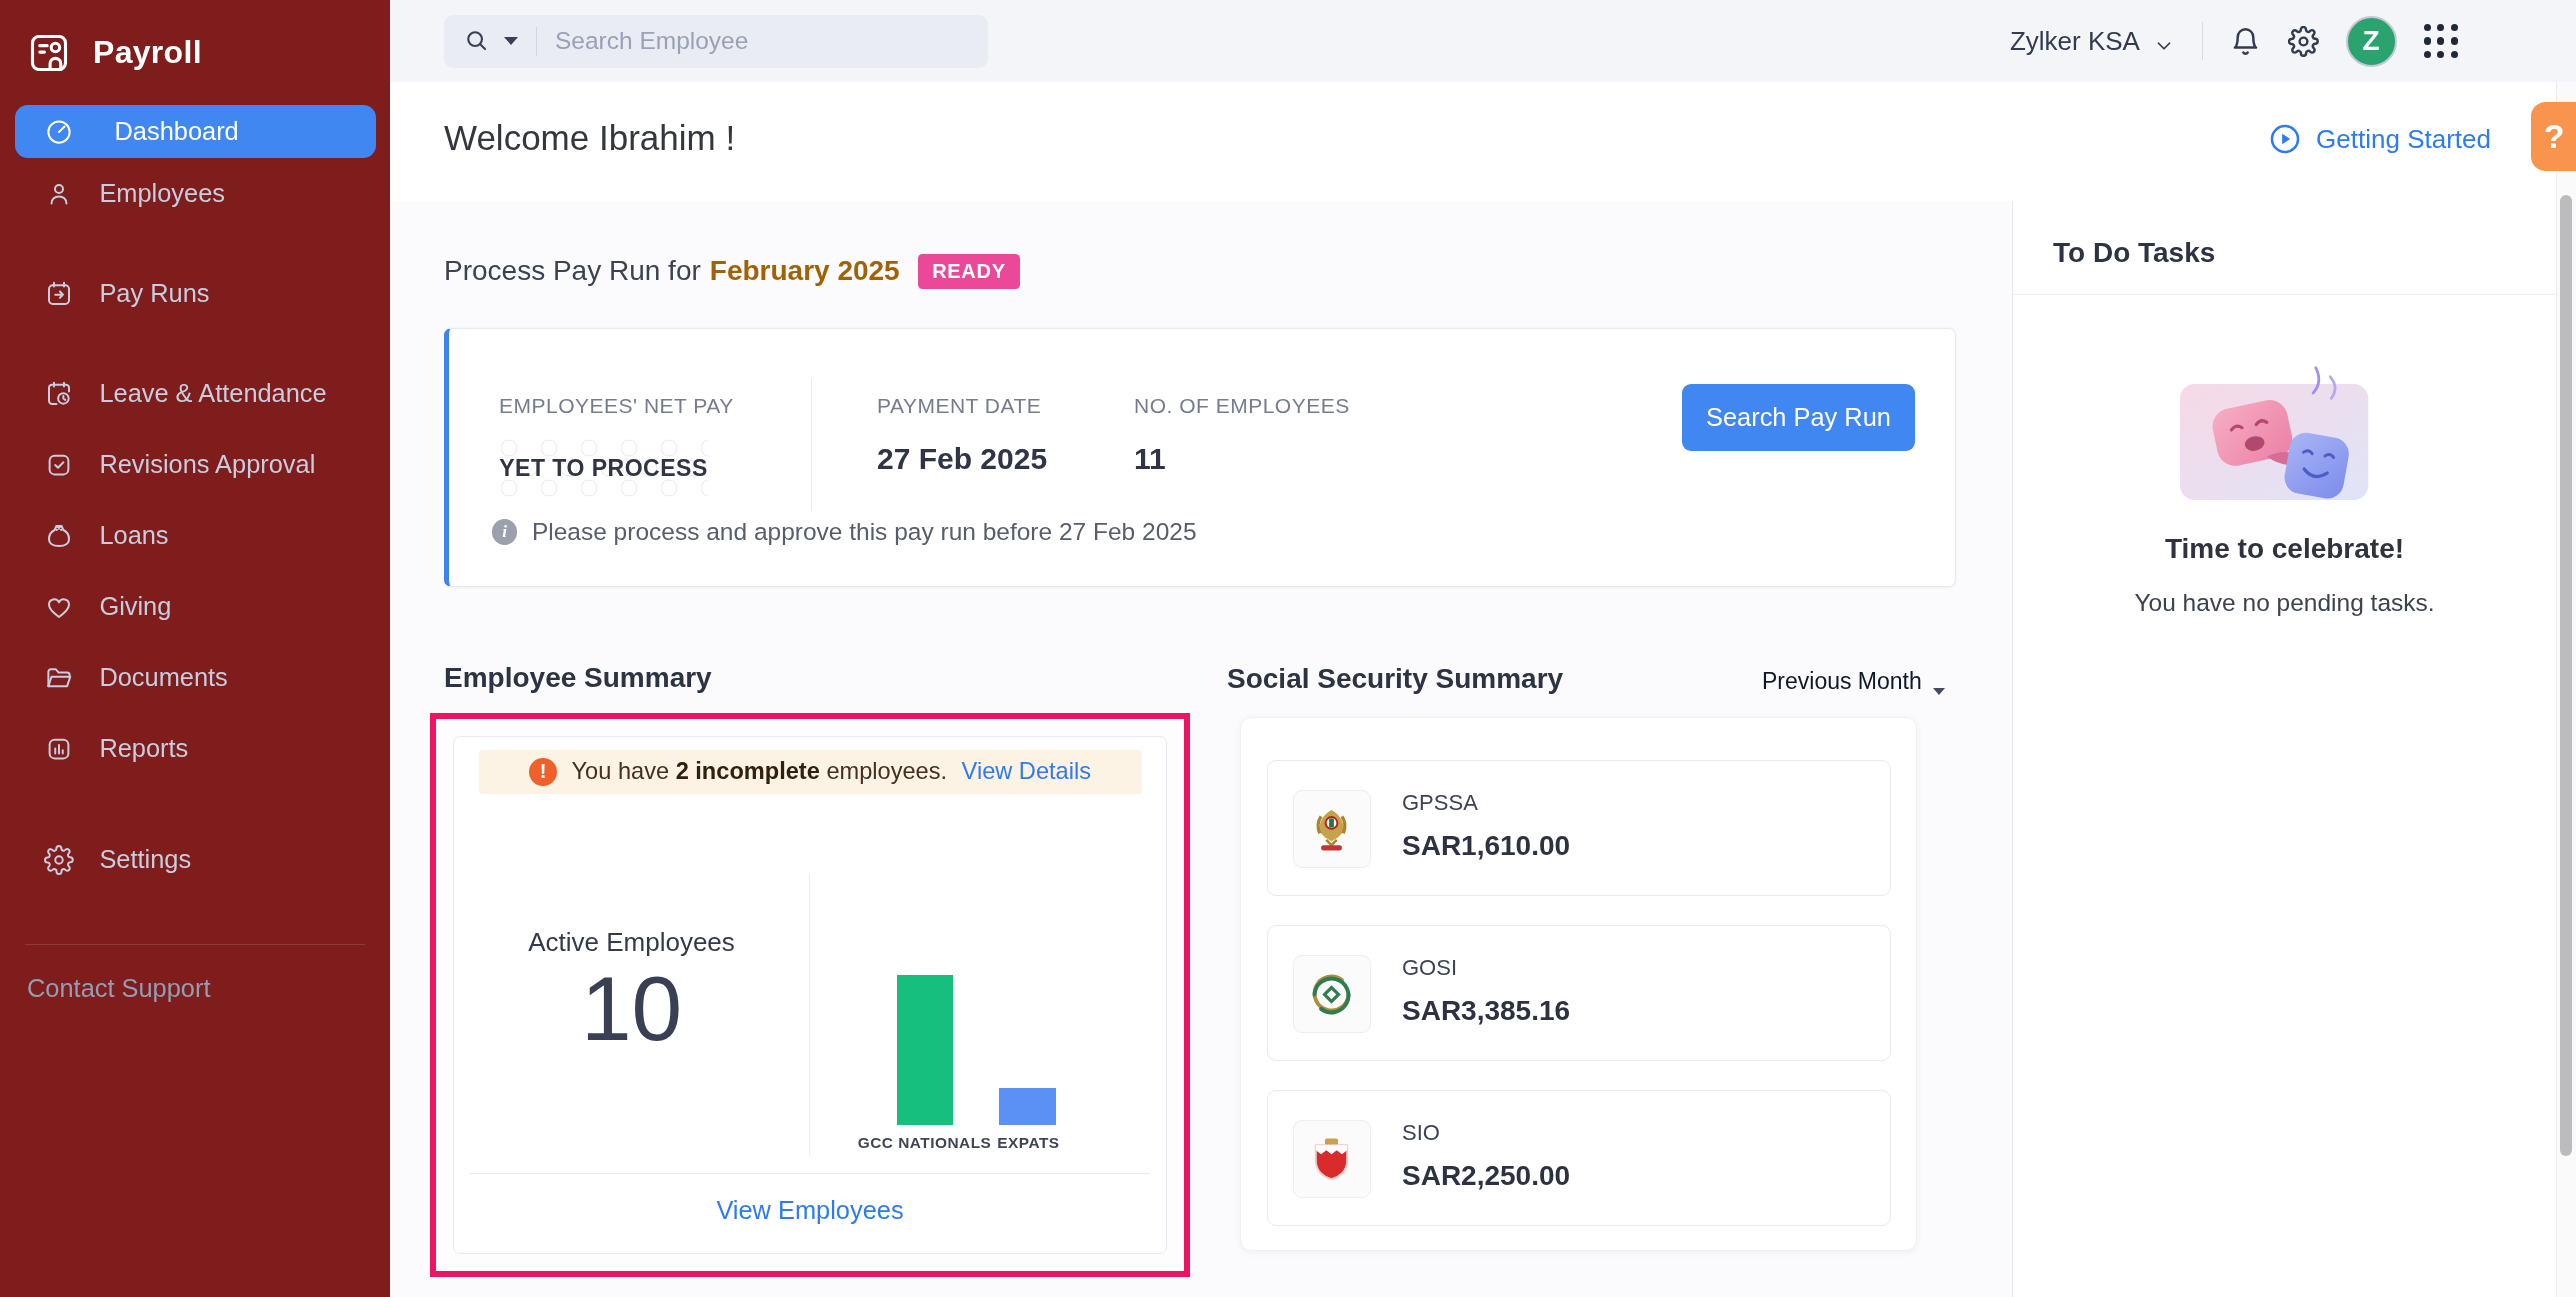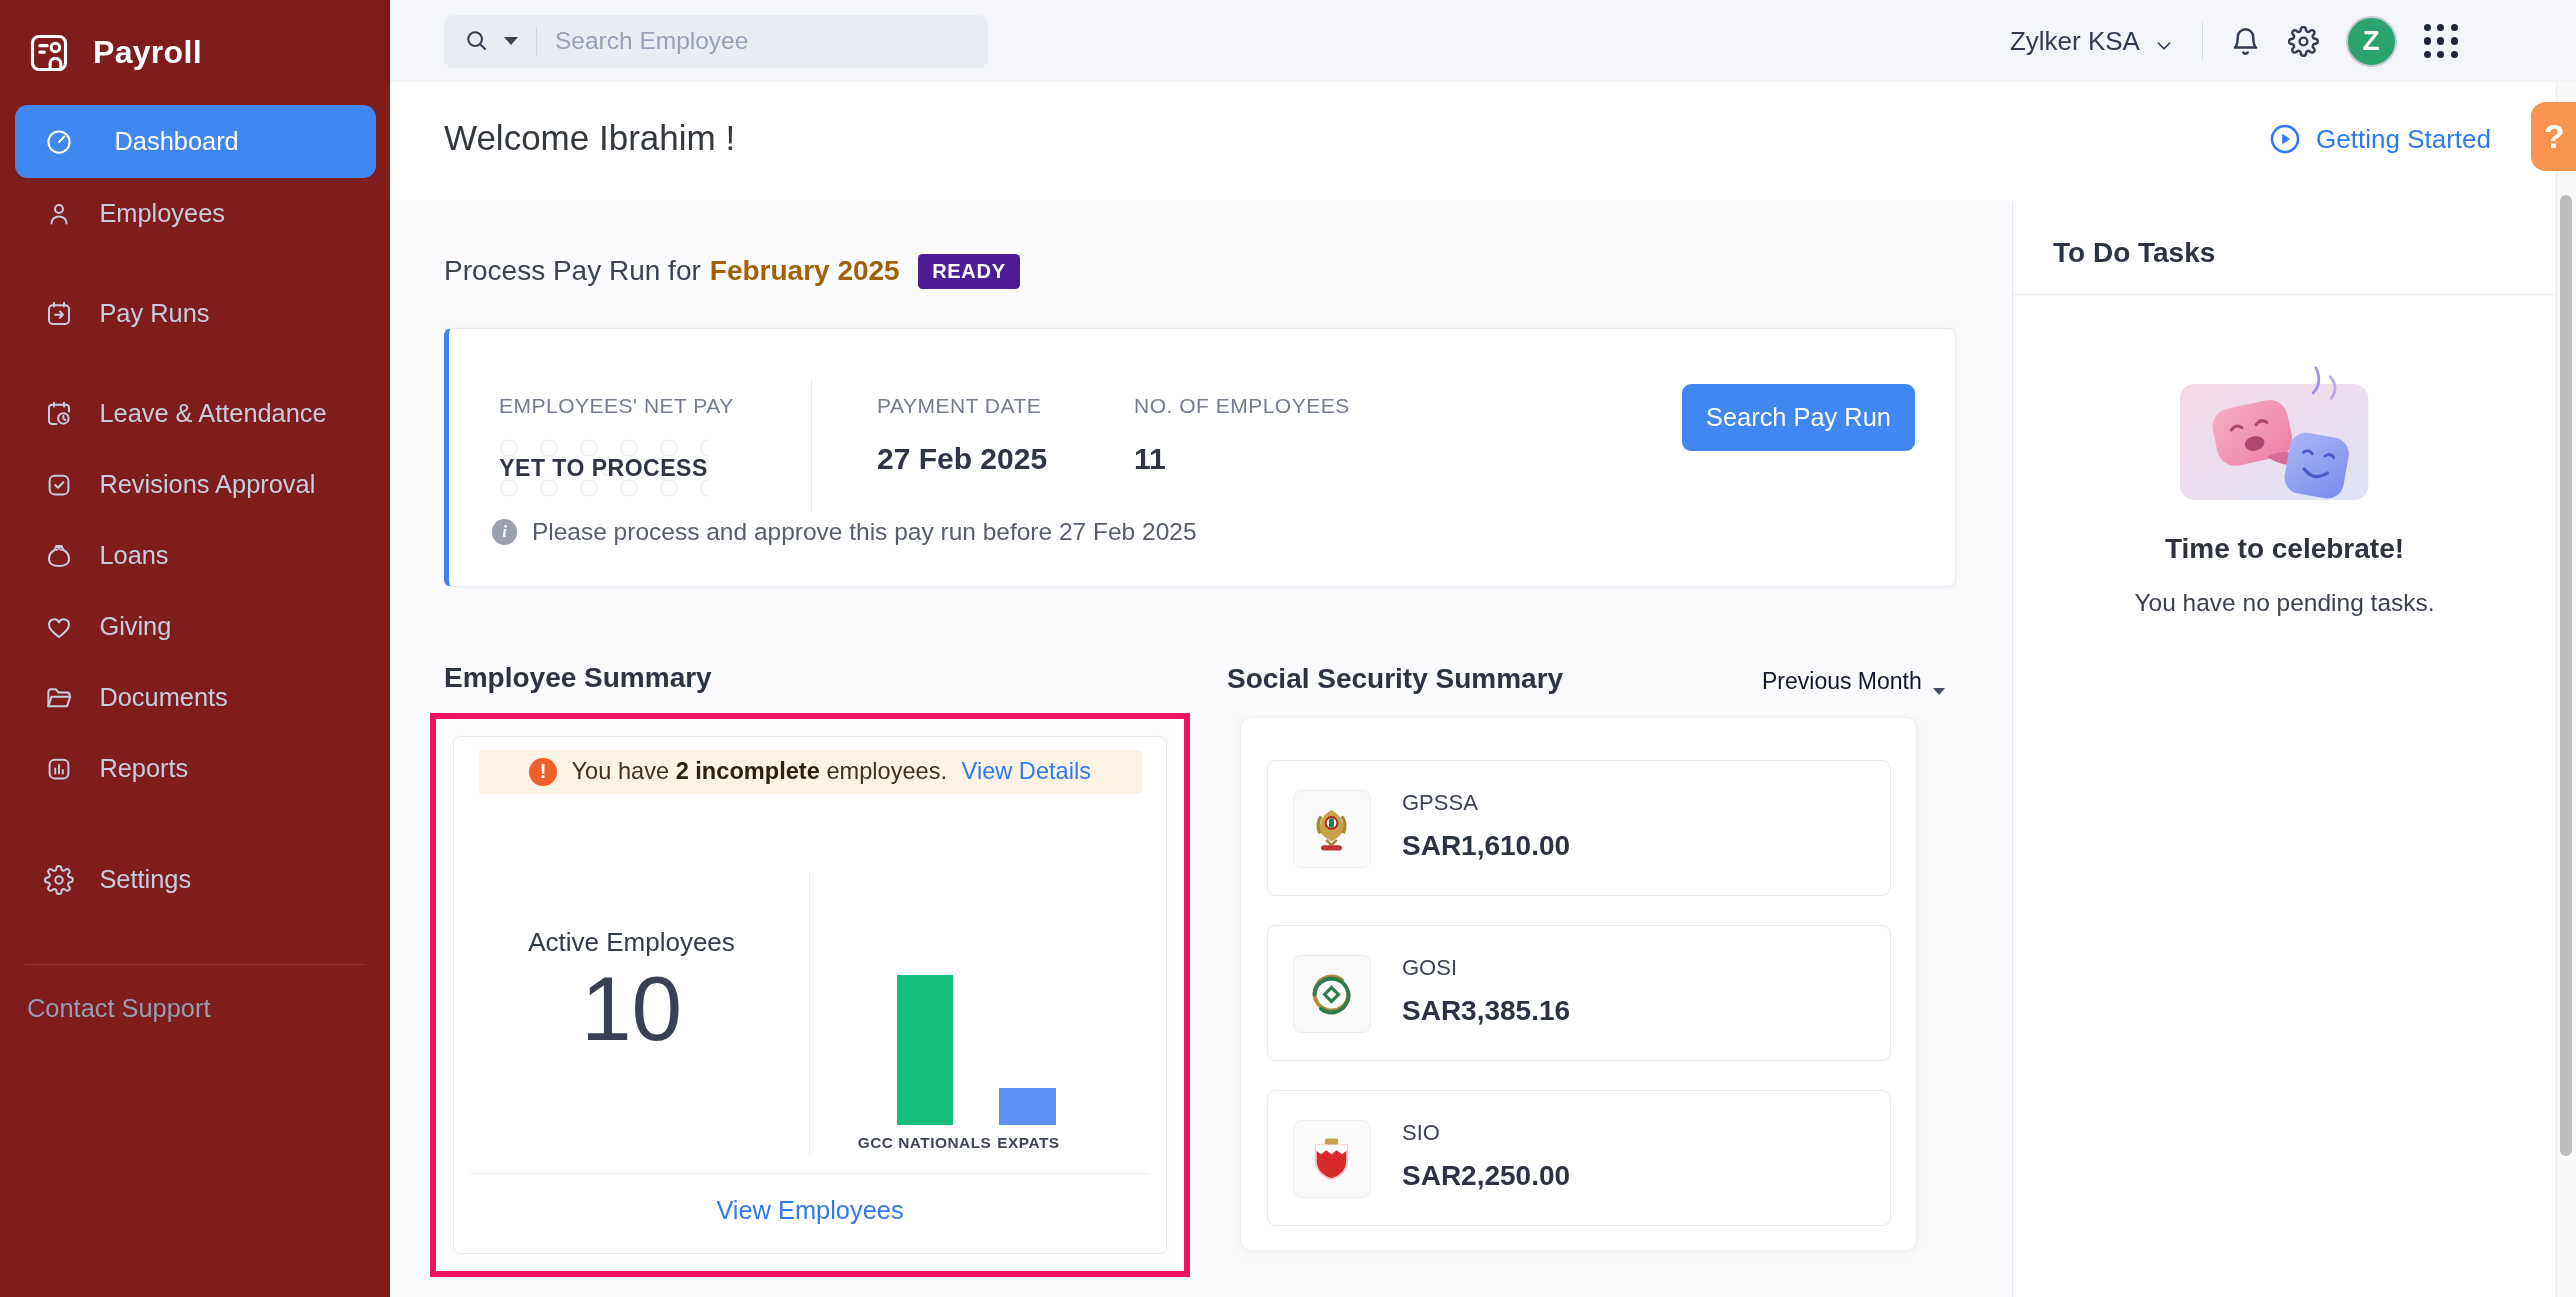--- a/index.html
+++ b/index.html
@@ -7,21 +7,21 @@
   body { font-family: "Liberation Sans", sans-serif; background: #fbfbfd; position: relative; color: #333a4a; }
 
   
   .sidebar { position: absolute; left: 0; top: 0; width: 390px; height: 1297px; background: #7f1d1d; z-index: 10; }
   .logo-row { display: flex; align-items: center; gap: 22px; padding: 22px 0 0 27px; height: 83px; }
   .logo-row svg { width: 44px; height: 44px; stroke: #fff; fill: none; stroke-width: 1.7; stroke-linecap: round; stroke-linejoin: round; }
   .logo-text { font-size: 32px; font-weight: 700; color: #fff; letter-spacing: 0.3px; }
   .nav { margin-top: 22px; }
   .nav-item { display: flex; align-items: center; gap: 25.4px; height: 71px; padding-left: 44px; color: #c7cdde; font-size: 25.4px; cursor: pointer; }
   .nav-item svg { width: 30px; height: 30px; stroke: #c7cdde; fill: none; stroke-width: 1.6; stroke-linecap: round; stroke-linejoin: round; flex: 0 0 auto; }
-  .nav-item.active { background: #4187f2; color: #fff; margin: 0 14.5px; padding-left: 29px; height: 73px; border-radius: 12.7px; gap: 41px; }
+  .nav-item.active { background: #4187f2; color: #fff; margin: 0 14.5px; padding-left: 29px; height: 53px; border-radius: 12.7px; gap: 41px; }
   .nav-item.active svg { stroke: #fff; }
   .nav-gap { margin-top: 29px; }
   .nav-gap-lg { margin-top: 40px; }
   .sidebar-divider { margin: 49px 25.4px 0 25.4px; border-top: 0.9px solid rgba(255,255,255,0.13); }
   .contact-support { margin: 29px 0 0 27px; font-size: 25.4px; color: #949db4; cursor: pointer; }
 
   
   .topbar { position: absolute; left: 390px; top: 0; width: 2186px; height: 82px; background: #f4f5f9; }
   .search-box { position: absolute; left: 54px; top: 14.5px; width: 544px; height: 53px; background: #eaecf4; border-radius: 9px; display: flex; align-items: center; padding: 0 20px; gap: 14.5px; }
   .search-box svg.mag { width: 25.4px; height: 25.4px; stroke: #3a4154; fill: none; stroke-width: 2; stroke-linecap: round; }
@@ -47,21 +47,21 @@
   .getting-started { position: absolute; right: 65px; top: 40px; display: flex; align-items: center; gap: 14.5px; cursor: pointer; }
   .getting-started svg { width: 34px; height: 34px; }
   .getting-started .gs-label { font-size: 26px; color: #2d7bf0; }
   .help-tab { position: absolute; left: 2531px; top: 102px; width: 45px; height: 69px; background: #f9944f; border-radius: 14.5px 0 0 14.5px; color: #fff; font-size: 34px; font-weight: 600; display: flex; align-items: center; justify-content: flex-start; padding-left: 12.7px; z-index: 40; cursor: pointer; }
 
   
   .main { position: absolute; left: 390px; top: 201px; width: 1622px; height: 1096px; background: #fbfbfd; }
 
   .payrun-title { position: absolute; left: 54px; top: 53px; display: flex; align-items: center; font-size: 28px; color: #3b4252; }
   .payrun-period { font-weight: 700; color: #a16207; margin-left: 9px; }
-  .ready-badge { margin-left: 18px; background: #4c1d95; color: #fff; font-size: 20px; font-weight: 600; letter-spacing: 0.7px; padding: 6.3px 14.5px 5.4px; border-radius: 4.5px; }
+  .ready-badge { margin-left: 18px; background: #ec4899; color: #fff; font-size: 20px; font-weight: 600; letter-spacing: 0.7px; padding: 6.3px 14.5px 5.4px; border-radius: 4.5px; }
 
   .payrun-card { position: absolute; left: 54px; top: 127px; width: 1512px; height: 259px; background: #fff; border: 0.9px solid #e7e9f0; border-left: 5.4px solid #3e82f0; border-radius: 7.3px; box-shadow: 0 0.9px 2.7px rgba(30,40,70,0.05); }
   .pr-label { font-size: 21px; color: #747d90; letter-spacing: 0.5px; }
   .pr-col1 { position: absolute; left: 50px; top: 65px; }
   .pr-col2 { position: absolute; left: 428px; top: 65px; }
   .pr-col3 { position: absolute; left: 685px; top: 65px; }
   .pr-value { margin-top: 23.6px; font-size: 30px; font-weight: 600; color: #2f3546; }
   .scallop { margin-top: 20px; width: 209px; height: 60px; display: flex; align-items: center; justify-content: center; font-size: 23px; font-weight: 600; color: #2f3545; letter-spacing: 0.5px;
     background-color: #fff;
     background-image:

